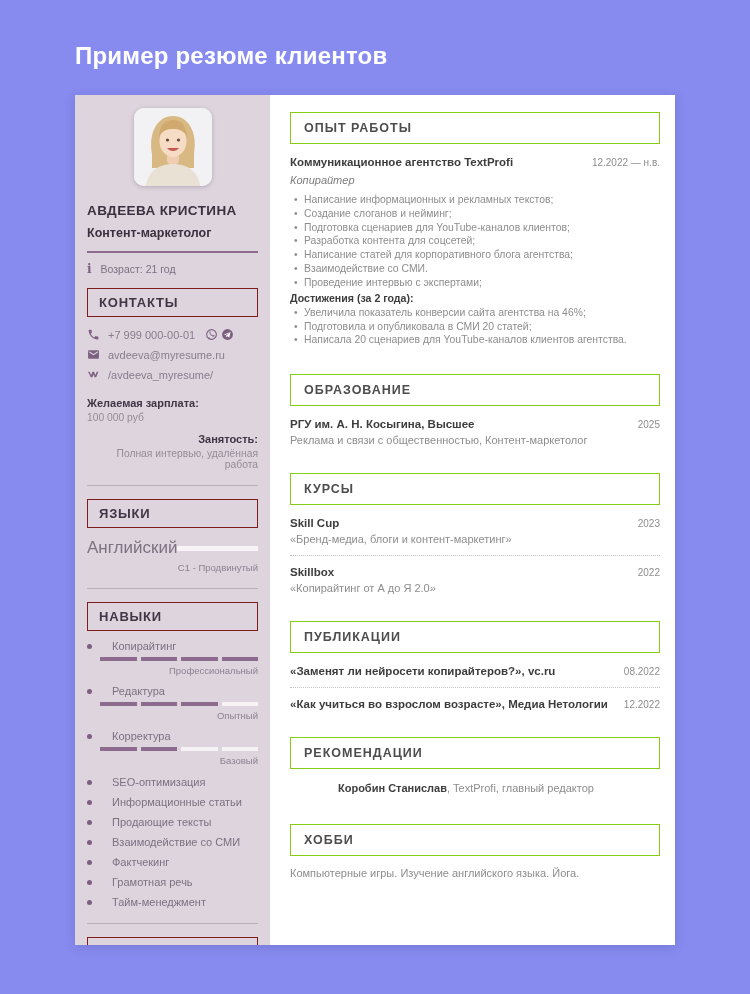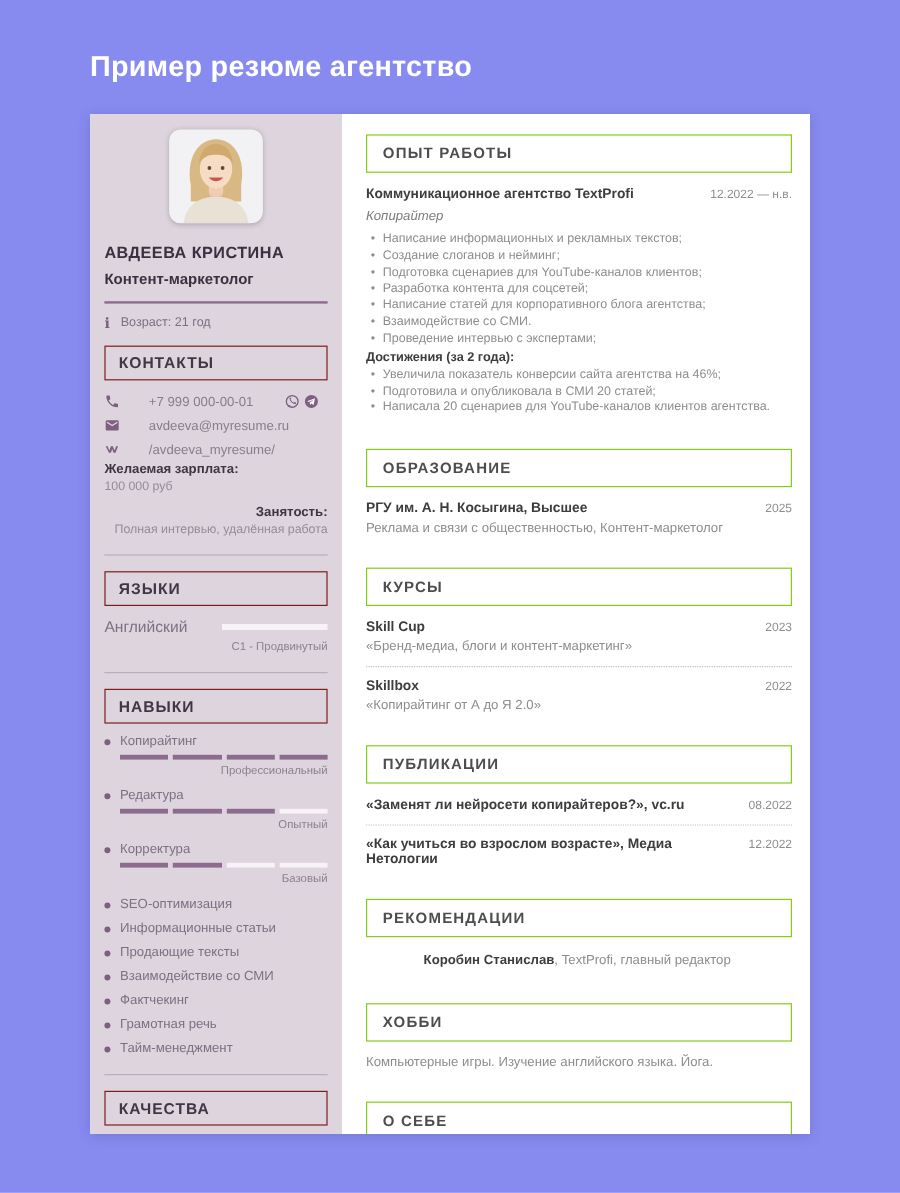--- a/index.html
+++ b/index.html
@@ -14,55 +14,55 @@
     position:absolute; left:75px; top:42px;
     color:#ffffff; font-size:24px; font-weight:bold; letter-spacing:.2px;
   }
   .card {
     position:absolute; left:75px; top:95px; width:600px; height:850px;
     display:flex; background:#ffffff; box-shadow:0 2px 10px rgba(40,40,90,.18);
     overflow:hidden;
   }
   
   .sidebar {
-    width:210px; background:#ddd4dd; padding:13px 12px 10px 12px; flex-shrink:0;
+    width:195px; background:#ddd4dd; padding:13px 12px 10px 12px; flex-shrink:0;
   }
   .photo-wrap { display:flex; justify-content:center; }
   .photo {
     width:78px; height:78px; border-radius:10px; overflow:hidden;
     background:#f1f0f2; box-shadow:0 1px 4px rgba(60,40,60,.25);
   }
   .person-name { margin-top:17px; font-size:13.5px; font-weight:bold; color:#3a3140; letter-spacing:.4px; }
   .person-job  { margin-top:8px; font-size:12.5px; font-weight:bold; color:#3a3140; }
   .accent-rule { margin-top:11px; border-top:2px solid #8d6b8f; }
   .age-row { margin-top:10px; display:flex; align-items:center; gap:9px; }
   .info-i { color:#7d5f80; font-family:"DejaVu Serif",serif; font-weight:bold; font-size:12px; line-height:1; }
   .age-text { font-size:10.5px; color:#7e7083; }
   .side-box {
     margin-top:13px; border:1px solid #7f1d1d; padding:6px 11px;
     font-size:13px; font-weight:bold; color:#413646; letter-spacing:.8px;
   }
   .contact-list { margin-top:11px; display:flex; flex-direction:column; gap:7px; }
-  .contact-row { display:flex; align-items:center; gap:24px; font-size:11px; color:#8a7c8c; }
+  .contact-row { display:flex; align-items:center; gap:8px; font-size:11px; color:#8a7c8c; }
   .cicon { width:13px; height:13px; flex-shrink:0; display:inline-flex; }
   .cicon svg { width:13px; height:13px; fill:#7d5f80; }
   .msg-icons { display:inline-flex; gap:3px; margin-left:2px; }
   .msg-icons svg { width:13px; height:13px; }
-  .kv { margin-top:4px; }
+  .kv { margin-top:16px; }
   .kv + .kv { margin-top:10px;text-align:right; }
   .kv-label { font-size:11px; font-weight:bold; color:#3f3544; }
   .kv-value { margin-top:3px; font-size:10.3px; color:#978a98; }
   .side-divider { margin-top:15px; border-top:1px solid #bcadbc; }
   .lang-row { margin-top:10px; display:flex; justify-content:space-between; align-items:center; }
-  .lang-name { font-size:13px; color:#7e7083; }
+  .lang-name { font-size:17px; color:#7e7083; }
   .bar { width:88px; height:5px; background:#f6f2f6; }
   .bar-fill { height:100%; background:#8d6b8f; }
   .bar-caption { margin-top:4px; font-size:9.5px; color:#8d8291; text-align:right; }
   .skill-rated { margin-top:9px; }
-  .dot-row { display:flex; align-items:center; gap:8px; }
+  .dot-row { display:flex; align-items:center; gap:20px; }
   .pdot { width:5px; height:5px; border-radius:50%; background:#7d5f80; flex-shrink:0; }
   .dot-text { font-size:11px; color:#7e7083; }
   .seg-bar { margin:5px 0 0 13px; display:flex; gap:4px; }
   .seg { flex:1; height:4px; background:#f6f2f6; }
   .seg.on { background:#8d6b8f; }
   .plain-list { margin-top:10px; display:flex; flex-direction:column; gap:8px; }
   
   .main { flex:1; background:#ffffff; padding:17px 15px 0 20px; }
   .main-box {
     border:1px solid #84cc16; padding:8px 13px;
@@ -81,21 +81,21 @@
   .gray-line { margin-top:4px; font-size:11px; color:#8d8d8d; }
   .dotted { border-top:1px dotted #c4c4c4; margin:10px 0; }
   .sec { margin-top:27px; }
   .sub { margin-top:12px; }
   .rec-line { font-size:11px; color:#8d8d8d; line-height:1.45;padding-left:48px; }
   .rec-line b { color:#3d3d3d; }
 </style>
 </head>
 <body>
 
-<div class="page-title">Пример резюме агентство</div>
+<div class="page-title">Пример резюме клиентов</div>
 
 <div class="card">
 
   <div class="sidebar">
 
     <div class="photo-wrap">
       <div class="photo">
         <svg viewBox="0 0 78 78" width="78" height="78">
           <rect width="78" height="78" fill="#f2f1f3"></rect>
           <path d="M18 46 C14 24 24 8 39 8 C54 8 64 24 60 46 L60 60 L18 60 Z" fill="#d9b983"></path>
@@ -312,16 +312,15 @@
       <span class="bold-dark">«Как учиться во взрослом возрасте», Медиа Нетологии</span>
       <span class="date">12.2022</span>
     </div>
 
     <div class="sec main-box">РЕКОМЕНДАЦИИ</div>
     <div class="rec-line sub"><b>Коробин Станислав</b><span>, TextProfi, главный редактор</span></div>
 
     <div class="sec main-box">ХОББИ</div>
     <div class="gray-line sub" style="margin-top:11px">Компьютерные игры. Изучение английского языка. Йога.</div>
 
-    <div class="sec main-box">О СЕБЕ</div>
 
   </div>
 </div>
 
 </body></html>

